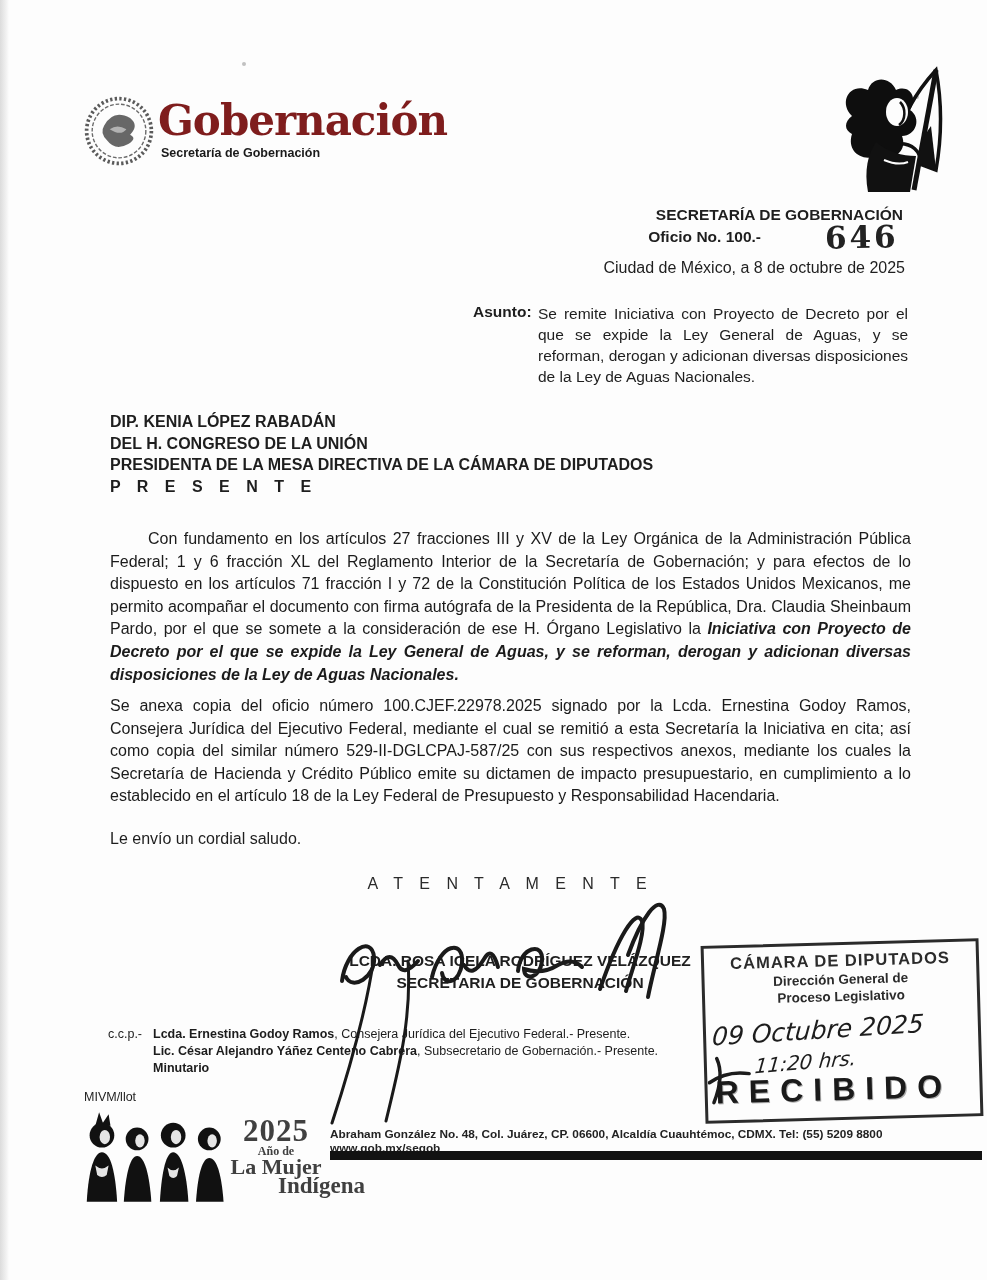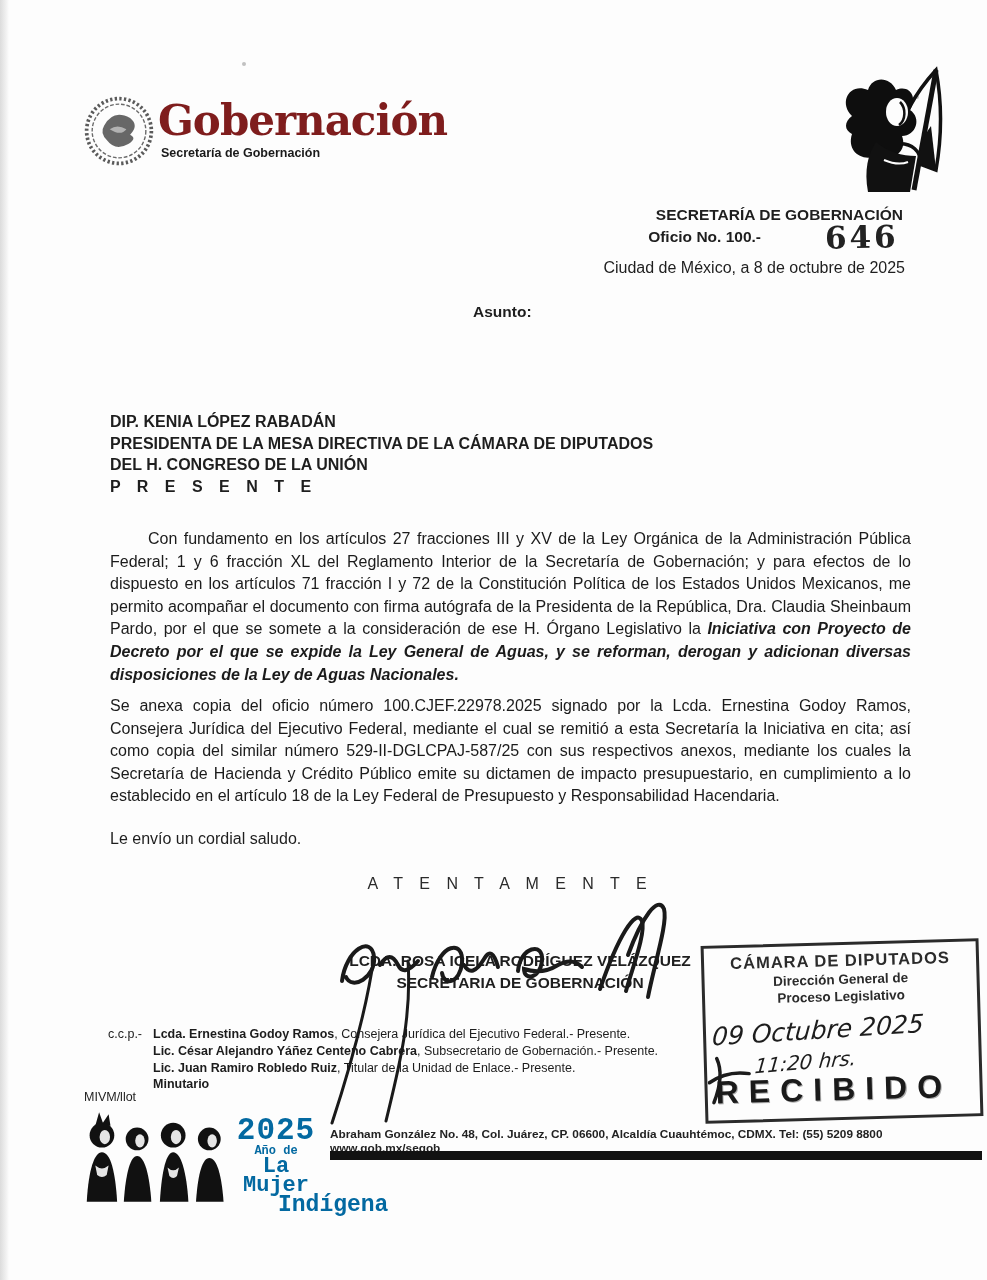--- a/index.html
+++ b/index.html
@@ -93,21 +93,21 @@
 
   
   .ccp{left:108px;top:1026px;display:flex;font-size:12.5px;line-height:16.8px;color:#1c1c1c;justify-content:center;}
   .ccp-label{width:45px;flex:none;}
   .ccp b{font-weight:700;}
   .initials{left:84px;top:1090px;font-size:12.5px;}
 
   
   .women-art{left:82px;top:1110px;width:152px;height:94px;}
   .y2025{left:230px;top:1116px;width:92px;text-align:center;
-    font-family:Liberation Mono, monospace;color:#0369a1;}
+    font-family:Liberation Serif, serif;color:#404040;}
   .y2025 .y-num{font-size:31px;font-weight:700;letter-spacing:1px;line-height:30px;}
   .y2025 .y-s1{font-size:12px;font-weight:700;line-height:11px;}
   .y2025 .y-s2{font-size:22px;font-weight:700;line-height:19px;}
   .y2025 .y-s3{font-size:23px;font-weight:700;line-height:20px;margin-left:48px;}
   .footer-address{left:330px;top:1127px;width:650px;font-weight:700;font-size:11.8px;color:#222;}
   .footer-bar{left:330px;top:1151px;width:652px;height:9px;background:#121212;}
 </style>
 </head>
 <body>
 
@@ -136,25 +136,26 @@
     <path d="M58,78 C70,88 84,92 98,92 L92,128 L50,128 C46,106 50,90 58,78 Z" fill="#111"></path>
     <path d="M66,96 q14,6 24,2" stroke="#fdfdfd" stroke-width="2" fill="none"></path>
   </svg>
 
   <div class="abs secretariat">SECRETARÍA DE GOBERNACIÓN</div>
   <div class="abs oficio-label">Oficio No. 100.-</div>
   <div class="abs oficio-number">646</div>
   <div class="abs dateline">Ciudad de México, a 8 de octubre de 2025</div>
 
   <div class="abs asunto-label">Asunto:</div>
+  <div class="abs asunto-text">Se remite Iniciativa con Proyecto de Decreto por el que se expide la Ley General de Aguas, y se reforman, derogan y adicionan diversas disposiciones de la Ley de Aguas Nacionales.</div>
 
   <div class="abs addr">
     <div>DIP. KENIA LÓPEZ RABADÁN</div>
+    <div>DEL H. CONGRESO DE LA UNIÓN</div>
     <div>PRESIDENTA DE LA MESA DIRECTIVA DE LA CÁMARA DE DIPUTADOS</div>
-    <div>DEL H. CONGRESO DE LA UNIÓN</div>
     <div class="presente">P R E S E N T E</div>
   </div>
 
   <div class="abs para p1"><span>Con fundamento en los artículos 27 fracciones III y XV de la Ley Orgánica de la Administración Pública Federal; 1 y 6 fracción XL del Reglamento Interior de la Secretaría de Gobernación; y para efectos de lo dispuesto en los artículos 71 fracción I y 72 de la Constitución Política de los Estados Unidos Mexicanos, me permito acompañar el documento con firma autógrafa de la Presidenta de la República, Dra. Claudia Sheinbaum Pardo, por el que se somete a la consideración de ese H. Órgano Legislativo la </span><span class="bi">Iniciativa con Proyecto de Decreto por el que se expide la Ley General de Aguas, y se reforman, derogan y adicionan diversas disposiciones de la Ley de Aguas Nacionales.</span></div>
   <div class="abs para p2">Se anexa copia del oficio número 100.CJEF.22978.2025 signado por la Lcda. Ernestina Godoy Ramos, Consejera Jurídica del Ejecutivo Federal, mediante el cual se remitió a esta Secretaría la Iniciativa en cita; así como copia del similar número 529-II-DGLCPAJ-587/25 con sus respectivos anexos, mediante los cuales la Secretaría de Hacienda y Crédito Público emite su dictamen de impacto presupuestario, en cumplimiento a lo establecido en el artículo 18 de la Ley Federal de Presupuesto y Responsabilidad Hacendaria.</div>
   <div class="abs closing">Le envío un cordial saludo.</div>
 
   <div class="abs atentamente">A T E N T A M E N T E</div>
 
   <svg class="abs sig-svg" viewBox="0 0 440 235">
@@ -188,21 +189,20 @@
       </g>
     </svg>
     <div class="abs stamp-received">RECIBIDO</div>
   </div>
 
   <div class="abs ccp">
     <div class="ccp-label">c.c.p.-</div>
     <div>
       <div><b>Lcda. Ernestina Godoy Ramos</b><span>, Consejera Jurídica del Ejecutivo Federal.- Presente.</span></div>
       <div><b>Lic. César Alejandro Yáñez Centeno Cabrera</b><span>, Subsecretario de Gobernación.- Presente.</span></div>
-      <div><b>Lic. Juan Ramiro Robledo Ruiz</b><span>, Titular de la Unidad de Enlace.- Presente.</span></div>
       <div><b>Minutario</b><span></span></div>
     </div>
   </div>
   <div class="abs initials">MIVM/llot</div>
 
   <svg class="abs women-art" viewBox="0 0 160 98">
     <g fill="#111">
       <path d="M14,16 L18,2 L22,13 L28,4 L30,16 Z"></path>
       <circle cx="21" cy="26" r="13"></circle>
       <path d="M5,96 C7,62 13,44 21,44 C30,44 35,64 37,96 Z"></path>

